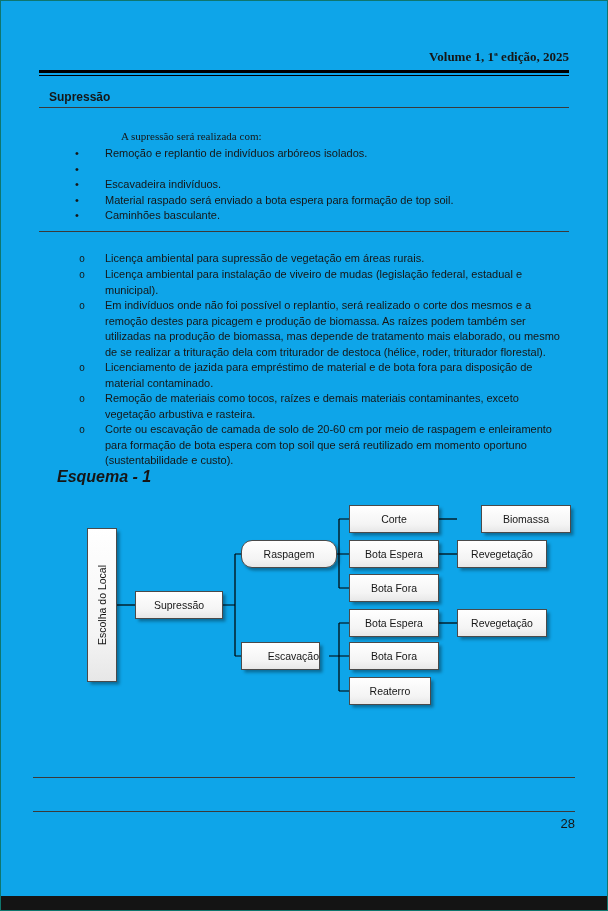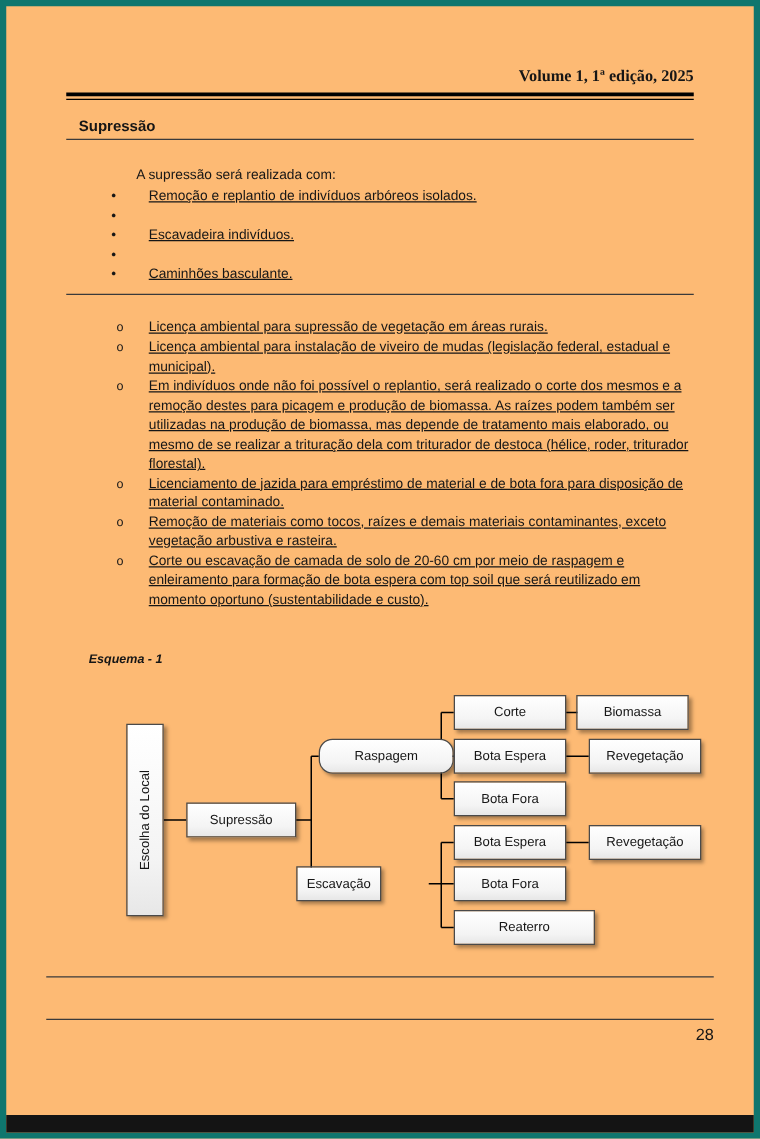--- a/index.html
+++ b/index.html
@@ -6,23 +6,23 @@
   html,body { width:608px; height:911px; }
   body {
     background:#ffffff;
     font-family:"Liberation Sans", sans-serif;
     color:#161616;
     position:relative;
     overflow:hidden;
   }
   .page {
     position:absolute; inset:0;
-    border:5px solid #0f766e;
-    padding:0 48px;
-    background:#fdba74;
+    border:1px solid #0f766e;
+    padding:0 38px;
+    background:#0ea5e9;
   }
   
   .header-title {
     margin-top:48px;
     text-align:right;
     font-family:"Liberation Serif", serif;
     font-weight:bold;
     font-size:13px;
     line-height:16px;
   }
@@ -36,37 +36,37 @@
   .section-title {
     margin-top:14px;
     padding-left:10px;
     font-size:12px;
     font-weight:bold;
     line-height:14px;
   }
   .section-rule { margin-top:3px; border-top:1px solid #3a3a3a; }
   .thin-rule   { border-top:1px solid #3a3a3a; }
 
-  .intro { margin-top:21px; margin-left:56px; font-size:11px; line-height:15px; }
+  .intro { margin-top:21px; margin-left:82px; font-size:11px; line-height:15px;font-family:Liberation Serif, serif; }
 
   ul.list { list-style:none; }
   .list li { display:flex; align-items:flex-start; font-size:11px; line-height:15.5px; }
   .bullets { margin-top:2px; }
   .bullets li { padding-left:36px; }
   .bullets .marker { flex:0 0 30px; }
   .olist { margin-top:19px; }
   .olist li { padding-left:40px; }
   .olist .marker { flex:0 0 26px; font-family:"Liberation Mono", monospace; font-size:10px; padding-top:1px; }
-  .li-text { flex:1;text-decoration:underline; }
+  .li-text { flex:1; }
 
   .mid-rule { margin-top:7px; }
 
   .schema-label {
-    margin-top:32px; margin-left:18px;
-    font-size:10px; font-weight:bold; font-style:italic; line-height:16px;
+    margin-left:18px;
+    font-size:16px; font-weight:bold; font-style:italic; line-height:16px;
   }
 
   
   .flowchart { position:relative; margin-top:12px; height:216px; }
   .fc-lines { position:absolute; left:0; top:0; width:560px; height:216px; }
   .node {
     position:absolute;
     border:1px solid #4a4a4a;
     background:linear-gradient(180deg,#ffffff 0%,#f4f4f4 70%,#e7e7e7 100%);
     box-shadow:2.5px 2.5px 3px rgba(0,0,0,0.35);
@@ -101,20 +101,21 @@
       </li>
     <li>
         <span class="marker">•</span>
       </li>
     <li>
         <span class="marker">•</span>
         <span class="li-text">Escavadeira indivíduos.</span>
       </li>
     <li>
         <span class="marker">•</span>
+        <span class="li-text">Material raspado será enviado a bota espera para formação de top soil.</span>
       </li>
     <li>
         <span class="marker">•</span>
         <span class="li-text">Caminhões basculante.</span>
       </li>
   </ul>
 
   <div class="thin-rule mid-rule"></div>
 
   <ul class="list olist">
@@ -158,45 +159,45 @@
         <line x1="400" y1="126" x2="418" y2="126"></line>
       </g>
     </svg>
 
     <div class="node" style="left:48px; top:31px; width:30px; height:154px;">
       <span class="vtext">Escolha do Local</span>
     </div>
     <div class="node" style="left:96px; top:94px; width:88px; height:28px;">
       <span>Supressão</span>
     </div>
-    <div class="node" style="left:202px; top:43px; width:108px; height:28px;border-radius:11px;">
+    <div class="node" style="left:202px; top:43px; width:96px; height:28px;border-radius:11px;">
       <span>Raspagem</span>
     </div>
-    <div class="node" style="left:184px; top:145px; width:68px; height:28px;">
+    <div class="node" style="left:202px; top:145px; width:79px; height:28px;justify-content:flex-end;">
       <span>Escavação</span>
     </div>
     <div class="node" style="left:310px; top:8px; width:90px; height:28px;">
       <span>Corte</span>
     </div>
     <div class="node" style="left:310px; top:43px; width:90px; height:28px;">
       <span>Bota Espera</span>
     </div>
     <div class="node" style="left:310px; top:77px; width:90px; height:28px;">
       <span>Bota Fora</span>
     </div>
     <div class="node" style="left:310px; top:112px; width:90px; height:28px;">
       <span>Bota Espera</span>
     </div>
     <div class="node" style="left:310px; top:145px; width:90px; height:28px;">
       <span>Bota Fora</span>
     </div>
-    <div class="node" style="left:310px; top:180px; width:113px; height:28px;">
+    <div class="node" style="left:310px; top:180px; width:82px; height:28px;">
       <span>Reaterro</span>
     </div>
-    <div class="node" style="left:408px; top:8px; width:90px; height:28px;">
+    <div class="node" style="left:442px; top:8px; width:90px; height:28px;">
       <span>Biomassa</span>
     </div>
     <div class="node" style="left:418px; top:43px; width:90px; height:28px;">
       <span>Revegetação</span>
     </div>
     <div class="node" style="left:418px; top:112px; width:90px; height:28px;">
       <span>Revegetação</span>
     </div>
   </div>
 

